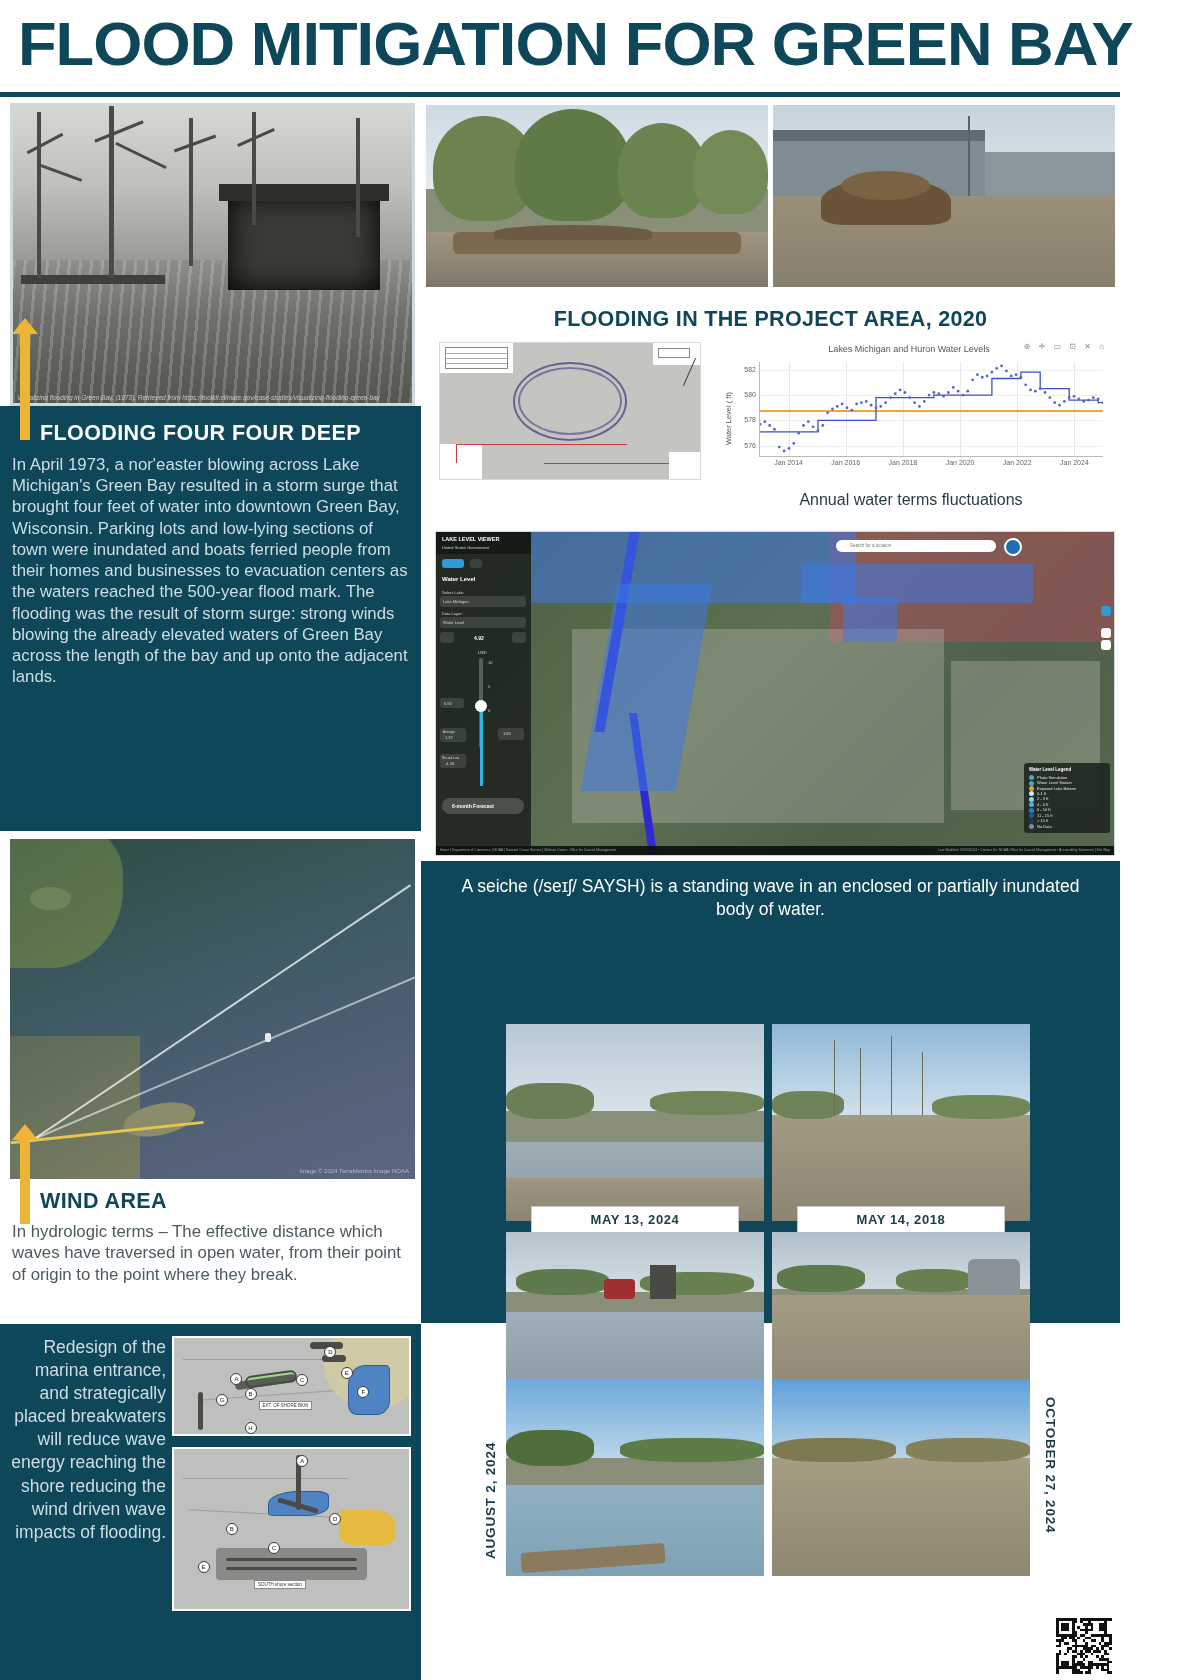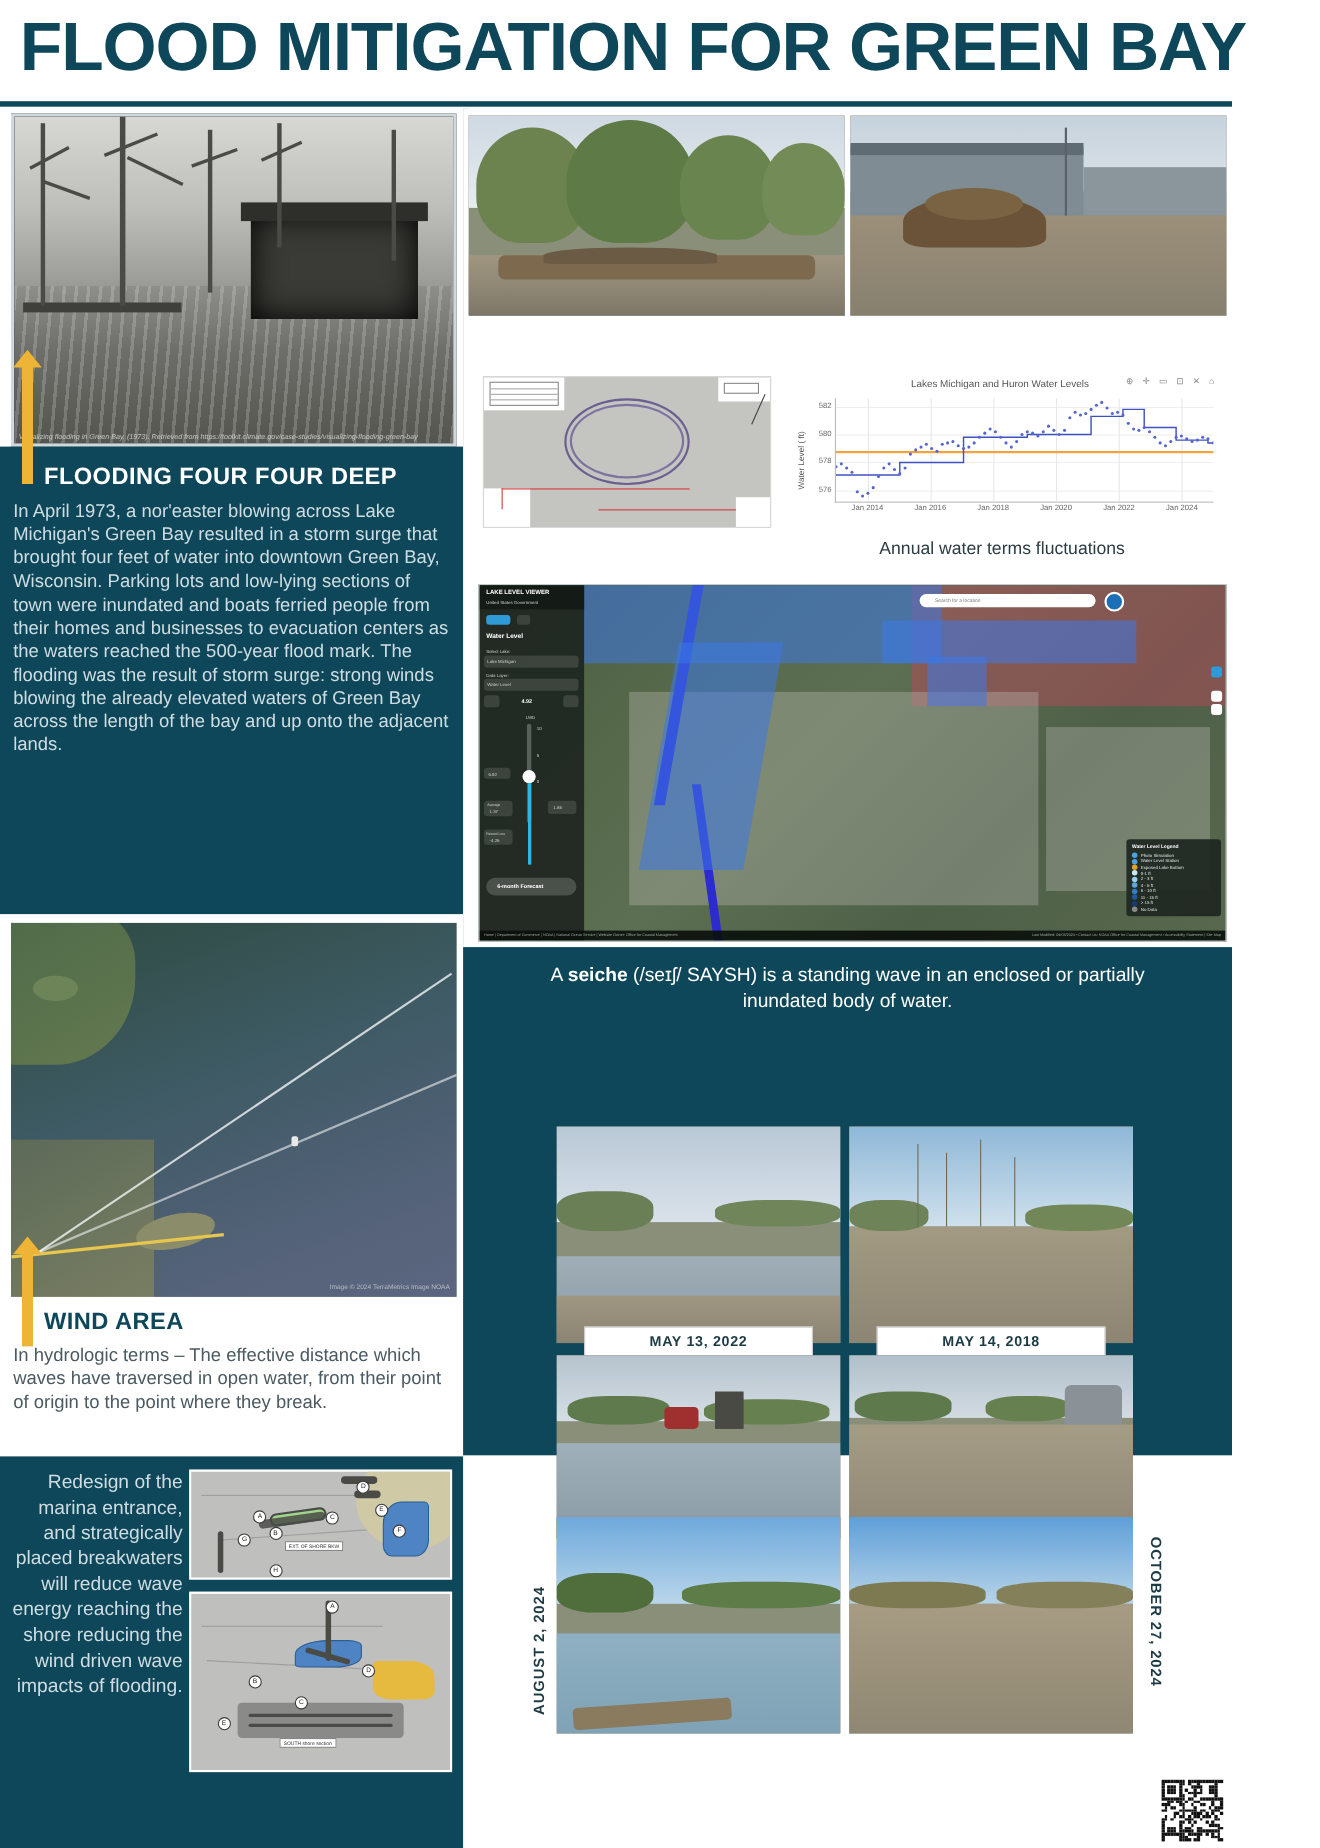--- a/index.html
+++ b/index.html
@@ -156,21 +156,21 @@
   .vw-lg-title{ color:#fff; font-size:4.5px; font-weight:bold; }
   .vw-lg-row{ color:#dfe4df; font-size:4px; }
   .vw-dot{ display:inline-block; width:5px; height:5px; border-radius:50%; margin-right:3px; vertical-align:middle; }
   .vw-footer{ position:absolute; left:0; right:0; bottom:0; height:9px; background:rgba(10,14,11,.9);
       color:#9aa89a; font-size:3.4px; padding:2px 4px; white-space:nowrap; overflow:hidden; }
   .vw-noaa{ position:absolute; width:18px; height:18px; border-radius:50%;
       background:#1b6fb5; border:2px solid #fff; }
 
   .seiche-band { background:#0d4759; }
   .seiche-text { color:#ffffff; font-size:17.5px; line-height:1.3; text-align:center; }
-  .seiche-text b { font-weight:bold;margin-top:23px; }
+  .seiche-text b { font-weight:normal;margin-top:23px; }
 
   .date-tag { position:absolute; background:#ffffff; border:1px solid #c9c9c9;
       font-size:13px; font-weight:bold; color:#1d3b45; letter-spacing:.6px;
       text-align:center; padding:5px 0; }
 
   .vert-label { position:absolute; font-size:13.5px; font-weight:bold; color:#1d3b45;
       letter-spacing:.8px; writing-mode:vertical-rl; }
   .vert-label.left { transform:rotate(180deg); }
 
   .qr { position:absolute; right:8px; bottom:6px; width:56px; height:56px; background:#fff; }
@@ -307,20 +307,21 @@
       <div class="ph-sky" style="height:38%;background:linear-gradient(180deg,#c6d2dc,#dbe2e8);"></div>
       <div class="ph-bldg" style="left:0;top:16%;width:62%;height:34%;background:#7f8c93;"></div>
       <div class="ph-bldg" style="left:0;top:14%;width:62%;height:6%;background:#5f6c73;"></div>
       <div class="ph-bldg" style="left:62%;top:26%;width:38%;height:24%;background:#8b969c;"></div>
       <div class="ph-ground" style="height:50%;background:linear-gradient(180deg,#9b8f79,#87806f);"></div>
       <div class="ph-debris" style="left:14%;top:40%;width:38%;height:26%;background:#6a5338;border-radius:50% 50% 18% 18%;"></div>
       <div class="ph-debris" style="left:20%;top:36%;width:26%;height:16%;background:#7a6342;border-radius:50%;"></div>
       <div class="ph-bldg" style="left:57%;top:6%;width:2px;height:44%;background:#5a6268;"></div>
     </div>
 
+    <div class="sec-heading" style="position:absolute;left:0;right:0;top:208px;">FLOODING IN THE PROJECT AREA, 2020</div>
 
     <div class="map-plan" style="position:absolute;left:18px;top:243px;width:262px;height:138px;">
       <div class="mp-grey"></div>
       <div class="mp-white" style="left:0;top:0;width:28%;height:22%;"></div>
       <div class="mp-white" style="right:0;top:0;width:18%;height:16%;"></div>
       <div class="mp-white" style="left:0;bottom:0;width:16%;height:26%;"></div>
       <div class="mp-white" style="right:0;bottom:0;width:12%;height:20%;"></div>
       <div class="mp-ring" style="left:28%;top:14%;width:44%;height:58%;"></div>
       <div class="mp-ring" style="left:30%;top:18%;width:40%;height:50%;border-color:#7d72a0;"></div>
       <div class="mp-red" style="left:6%;top:74%;width:66%;height:1.5px;"></div>
@@ -538,21 +539,21 @@
         <div class="ph-sky" style="height:46%;background:linear-gradient(180deg,#8fb8d8,#cfe0ec);"></div>
         <div class="ph-ground" style="height:54%;background:linear-gradient(180deg,#a39a83,#8d8573);"></div>
         <div class="ph-tree" style="left:0%;top:34%;width:28%;height:14%;background:#6e8458;border-radius:40%;"></div>
         <div class="ph-tree" style="left:62%;top:36%;width:38%;height:12%;background:#728758;border-radius:40%;"></div>
         <div class="ph-tree" style="left:24%;top:8%;width:1.5px;height:38%;background:#6f6a58;"></div>
         <div class="ph-tree" style="left:34%;top:12%;width:1.5px;height:34%;background:#6f6a58;"></div>
         <div class="ph-tree" style="left:46%;top:6%;width:1.5px;height:40%;background:#6f6a58;"></div>
         <div class="ph-tree" style="left:58%;top:14%;width:1.5px;height:32%;background:#6f6a58;"></div>
       </div>
 
-      <div class="date-tag" style="left:110px;top:345px;width:208px;">MAY 13, 2022</div>
+      <div class="date-tag" style="left:110px;top:345px;width:208px;">MAY 13, 2024</div>
       <div class="date-tag" style="left:376px;top:345px;width:208px;">MAY 14, 2018</div>
 
       <div class="photo" style="position:absolute;left:85px;top:371px;width:258px;height:167px;">
         <div class="ph-sky" style="height:36%;background:linear-gradient(180deg,#b6c3cd,#d4dde4);"></div>
         <div class="ph-water" style="height:52%;background:linear-gradient(180deg,#9fb0ba,#8a99a3);"></div>
         <div class="ph-tree" style="left:4%;top:22%;width:36%;height:16%;background:#5f7a4c;border-radius:40%;"></div>
         <div class="ph-tree" style="left:52%;top:24%;width:44%;height:14%;background:#67804f;border-radius:40%;"></div>
         <div class="ph-debris" style="left:38%;top:28%;width:12%;height:12%;background:#a03030;border-radius:4px;"></div>
         <div class="ph-bldg" style="left:56%;top:20%;width:10%;height:20%;background:#4a4a44;"></div>
       </div>

